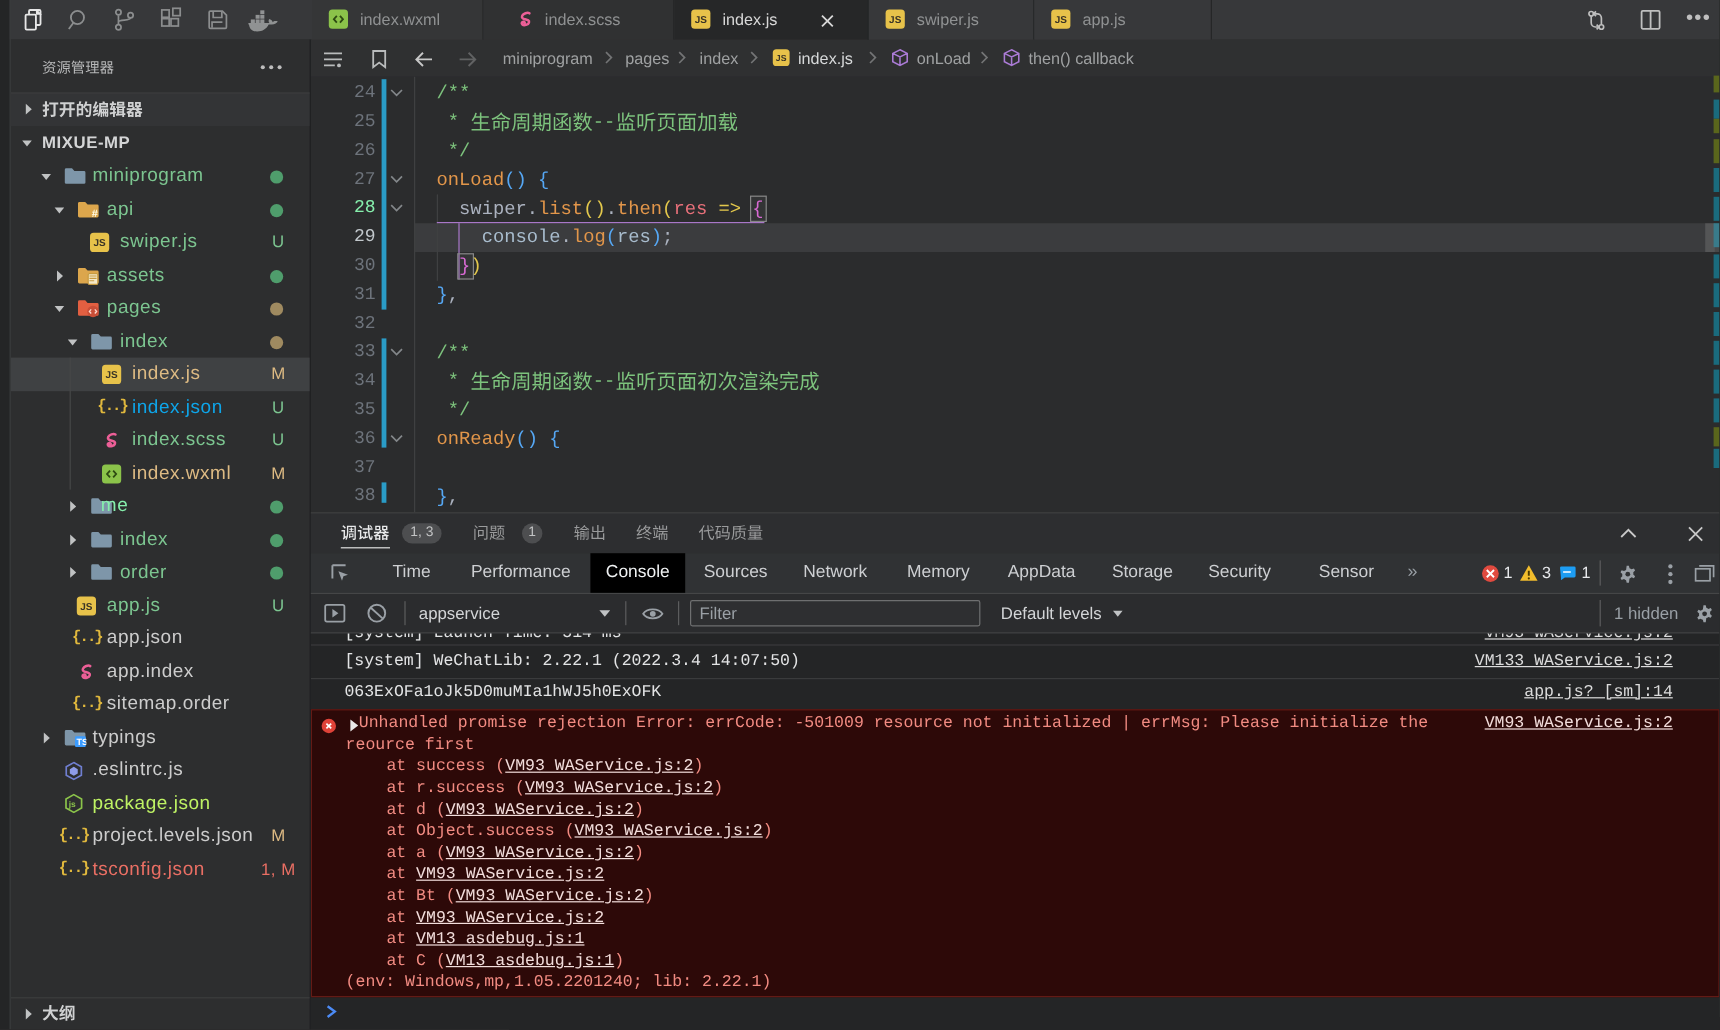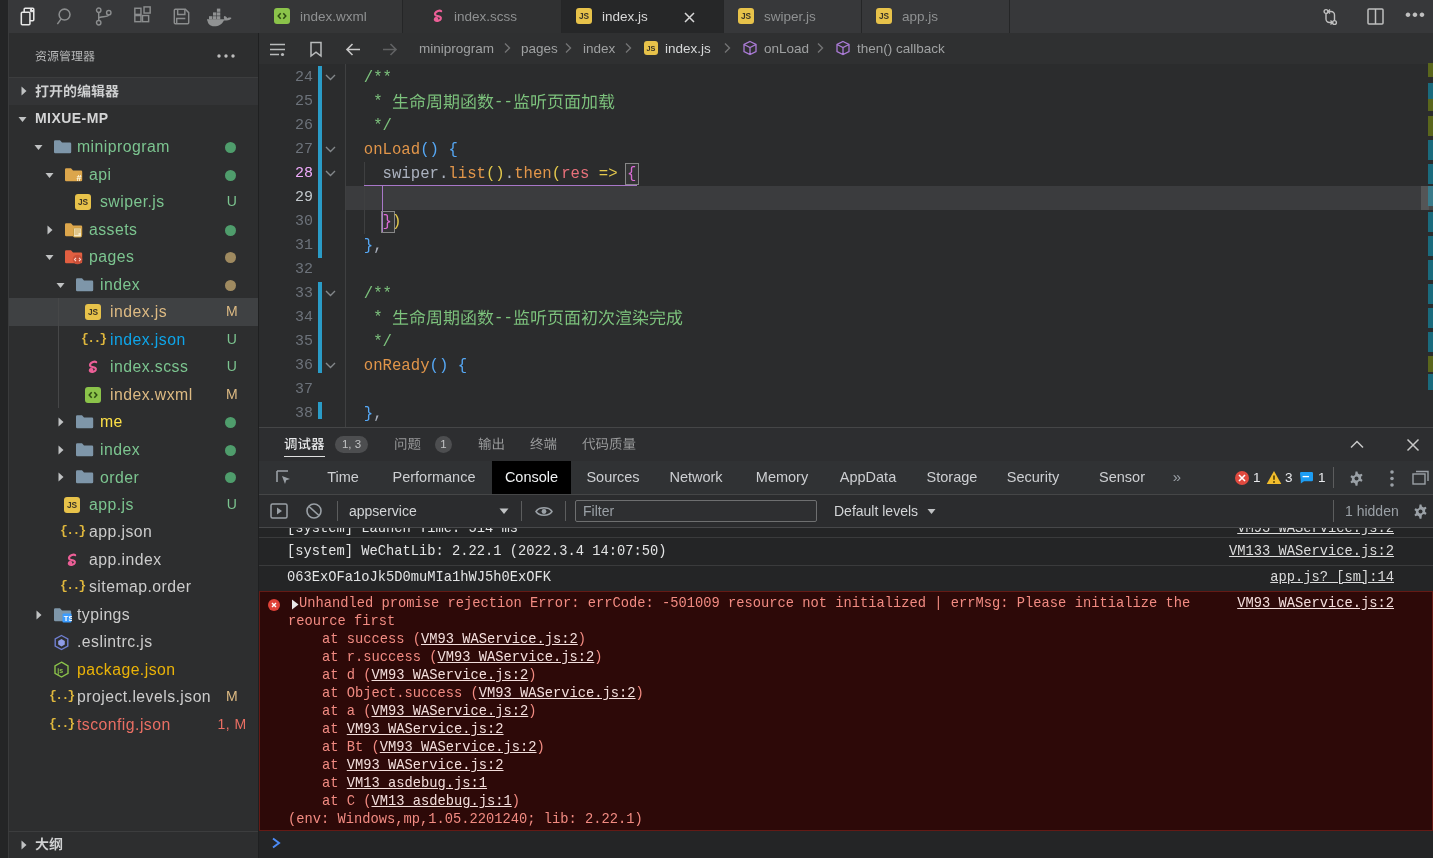--- a/index.html
+++ b/index.html
@@ -152,21 +152,21 @@
 <div class="abs" style="left:364px;top:162px;width:1px;height:72px;background:#3f4041"></div>
 <div class="abs" style="left:364px;top:185px;width:273px;height:1px;background:#a877c8"></div>
 <div class="abs" style="left:382px;top:186px;width:1px;height:47px;background:#a877c8"></div>
 <div class="abs" style="left:318px;top:66px;width:4px;height:192px;background:#2a9cc7"></div>
 <div class="abs" style="left:318px;top:282px;width:4px;height:91px;background:#2a9cc7"></div>
 <div class="abs" style="left:318px;top:402px;width:4px;height:17px;background:#2a9cc7"></div>
 <div class="ln" style="left:273px;top:66px;color:#6d737b">24</div>
 <div class="ln" style="left:273px;top:90px;color:#6d737b">25</div>
 <div class="ln" style="left:273px;top:114px;color:#6d737b">26</div>
 <div class="ln" style="left:273px;top:138px;color:#6d737b">27</div>
-<div class="ln" style="left:273px;top:162px;color:#f0abfc">28</div>
+<div class="ln" style="left:273px;top:162px;color:#86efac">28</div>
 <div class="ln" style="left:273px;top:186px;color:#c2c8cc">29</div>
 <div class="ln" style="left:273px;top:210px;color:#6d737b">30</div>
 <div class="ln" style="left:273px;top:234px;color:#6d737b">31</div>
 <div class="ln" style="left:273px;top:258px;color:#6d737b">32</div>
 <div class="ln" style="left:273px;top:282px;color:#6d737b">33</div>
 <div class="ln" style="left:273px;top:306px;color:#6d737b">34</div>
 <div class="ln" style="left:273px;top:330px;color:#6d737b">35</div>
 <div class="ln" style="left:273px;top:354px;color:#6d737b">36</div>
 <div class="ln" style="left:273px;top:378px;color:#6d737b">37</div>
 <div class="ln" style="left:273px;top:402px;color:#6d737b">38</div>
@@ -206,20 +206,21 @@
         <path transform="translate(17,14.96) scale(0.01700,-0.01700)" d="M473 735V471C473 320 463 116 355 -29C372 -37 405 -63 418 -78C527 68 549 284 551 443H745V-78H821V443H950V517H551V682C675 705 810 738 906 776L843 835C757 797 606 759 473 735ZM76 748V88H149V166H354V748ZM149 676H279V239H149Z"></path>
         <path transform="translate(34,14.96) scale(0.01700,-0.01700)" d="M464 462V281C464 174 421 55 50 -19C66 -35 87 -64 96 -80C485 4 541 143 541 280V462ZM545 110C661 56 812 -27 885 -83L932 -23C854 32 703 111 589 161ZM171 595V128H248V525H760V130H839V595H478C497 630 517 673 535 715H935V785H74V715H449C437 676 419 631 403 595Z"></path>
         <path transform="translate(51,14.96) scale(0.01700,-0.01700)" d="M389 334H601V221H389ZM389 395V506H601V395ZM389 160H601V43H389ZM58 774V702H444C437 661 426 614 416 576H104V-80H176V-27H820V-80H896V576H493L532 702H945V774ZM176 43V506H320V43ZM820 43H670V506H820Z"></path>
         <path transform="translate(68,14.96) scale(0.01700,-0.01700)" d="M572 716V-65H644V9H838V-57H913V716ZM644 81V643H838V81ZM195 827 194 650H53V577H192C185 325 154 103 28 -29C47 -41 74 -64 86 -81C221 66 256 306 265 577H417C409 192 400 55 379 26C370 13 360 9 345 10C327 10 284 10 237 14C250 -7 257 -39 259 -61C304 -64 350 -65 378 -61C407 -57 426 -48 444 -22C475 21 482 167 490 612C490 623 490 650 490 650H267L269 827Z"></path>
         <path transform="translate(85,14.96) scale(0.01700,-0.01700)" d="M736 784C782 745 835 690 858 653L915 693C890 730 836 783 790 819ZM839 501C813 406 776 314 729 231C710 319 697 428 689 553H951V614H686C683 685 682 760 683 839H609C609 762 611 686 614 614H368V700H545V760H368V841H296V760H105V700H296V614H54V553H617C627 394 646 253 676 145C627 75 571 15 507 -31C525 -44 547 -66 560 -82C613 -41 661 9 704 64C741 -22 791 -72 856 -72C926 -72 951 -26 963 124C945 131 919 146 904 163C898 46 888 1 863 1C820 1 783 50 755 136C820 239 870 357 906 481ZM65 92 73 22 333 49V-76H403V56L585 75V137L403 120V214H562V279H403V360H333V279H194C216 312 237 350 258 391H583V453H288C300 479 311 505 321 531L247 551C237 518 224 484 211 453H69V391H183C166 357 152 331 144 319C128 292 113 272 98 269C107 250 117 215 121 200C130 208 160 214 202 214H333V114Z"></path>
       </svg>
     </div>
 <div class="cl" style="top:114px"><span style="color:#7dc37d">   */</span></div>
 <div class="cl" style="top:138px"><span style="color:#e2964a">  onLoad</span><span style="color:#56a8f5">()</span><span style="color:#abb2bf"> </span><span style="color:#56a8f5">{</span></div>
 <div class="cl" style="top:162px"><span style="color:#abb2bf">    swiper.</span><span style="color:#e2964a">list</span><span style="color:#e3c84c">()</span><span style="color:#abb2bf">.</span><span style="color:#e2964a">then</span><span style="color:#e3c84c">(</span><span style="color:#e8707a">res</span><span style="color:#abb2bf"> </span><span style="color:#e3c84c">=&gt;</span><span style="color:#abb2bf"> </span><span style="color:#d96ad4">{</span></div>
+<div class="cl" style="top:186px"><span style="color:#a8bccd">      console</span><span style="color:#abb2bf">.</span><span style="color:#e2964a">log</span><span style="color:#56a8f5">(</span><span style="color:#a8bccd">res</span><span style="color:#56a8f5">)</span><span style="color:#abb2bf">;</span></div>
 <div class="cl" style="top:210px"><span style="color:#d96ad4">    }</span><span style="color:#e3c84c">)</span></div>
 <div class="cl" style="top:234px"><span style="color:#56a8f5">  }</span><span style="color:#abb2bf">,</span></div>
 <div class="cl" style="top:282px"><span style="color:#7dc37d">  /**</span></div>
 <div class="cl" style="top:306px"><span style="color:#7dc37d">   *</span></div>
 <div style="position:absolute;left:392px;top:309px;">
       <svg width="102" height="19.04" viewBox="0 0 102 19.04" fill="#7dc37d">
         <path transform="translate(0,14.96) scale(0.01700,-0.01700)" d="M239 824C201 681 136 542 54 453C73 443 106 421 121 408C159 453 194 510 226 573H463V352H165V280H463V25H55V-48H949V25H541V280H865V352H541V573H901V646H541V840H463V646H259C281 697 300 752 315 807Z"></path>
         <path transform="translate(17,14.96) scale(0.01700,-0.01700)" d="M505 852C411 718 219 591 34 542C50 522 68 491 78 469C151 493 226 529 296 571V508H696V575C765 532 839 497 911 474C924 496 948 529 967 546C808 586 638 683 547 786L565 809ZM304 576C378 622 447 677 503 735C555 677 621 622 694 576ZM128 425V-3H197V82H433V425ZM197 358H362V149H197ZM539 425V-81H612V357H804V143C804 131 800 127 786 126C772 126 724 126 668 127C677 106 687 78 690 57C766 57 813 57 841 69C870 82 877 103 877 143V425Z"></path>
         <path transform="translate(34,14.96) scale(0.01700,-0.01700)" d="M148 792V468C148 313 138 108 33 -38C50 -47 80 -71 93 -86C206 69 222 302 222 468V722H805V15C805 -2 798 -8 780 -9C763 -10 701 -11 636 -8C647 -27 658 -60 661 -79C751 -79 805 -78 836 -66C868 -54 880 -32 880 15V792ZM467 702V615H288V555H467V457H263V395H753V457H539V555H728V615H539V702ZM312 311V-8H381V48H701V311ZM381 250H631V108H381Z"></path>
         <path transform="translate(51,14.96) scale(0.01700,-0.01700)" d="M178 143C148 76 95 9 39 -36C57 -47 87 -68 101 -80C155 -30 213 47 249 123ZM321 112C360 65 406 -1 424 -42L486 -6C465 35 419 97 379 143ZM855 722V561H650V722ZM580 790V427C580 283 572 92 488 -41C505 -49 536 -71 548 -84C608 11 634 139 644 260H855V17C855 1 849 -3 835 -4C820 -5 769 -5 716 -3C726 -23 737 -56 740 -76C813 -76 861 -75 889 -62C918 -50 927 -27 927 16V790ZM855 494V328H648C650 363 650 396 650 427V494ZM387 828V707H205V828H137V707H52V640H137V231H38V164H531V231H457V640H531V707H457V828ZM205 640H387V551H205ZM205 491H387V393H205ZM205 332H387V231H205Z"></path>
@@ -360,21 +361,21 @@
       <path d="M6.7 5.2 L4.2 8 L6.7 10.8 M9.3 5.2 L11.8 8 L9.3 10.8" stroke="#2d4a12" stroke-width="1.5"></path>
     </svg>
 <div class="tre" style="left:110px;top:380.75px;color:#ddba83">index.wxml</div>
 <div class="tre" style="left:212.0px;top:380.75px;width:40px;text-align:center;color:#ddba83;font-size:14px">M</div>
 <svg class="ticon" style="left:55px;top:416px" width="11" height="12" viewBox="0 0 11 12">
       <path d="M3.5 1.5 L8.5 6 L3.5 10.5 Z" fill="#c0c2c3"></path>
     </svg>
 <svg class="ticon" style="left:75px;top:414px" width="19" height="16" viewBox="0 0 19 16">
       <path d="M1 2.5 a1.2 1.2 0 0 1 1.2-1.2 H7 L9 3.5 H17 a1.2 1.2 0 0 1 1.2 1.2 V13 a1.2 1.2 0 0 1 -1.2 1.2 H2.2 A1.2 1.2 0 0 1 1 13 Z" fill="#7e96a9"></path>
     </svg>
-<div class="tre" style="left:100px;top:408.25px;color:#fde047">me</div>
+<div class="tre" style="left:84px;top:408.25px;color:#86efac">me</div>
 <div class="abs" style="left:225px;top:417px;width:11px;height:11px;border-radius:5.5px;background:#4f9d6c"></div>
 <svg class="ticon" style="left:55px;top:443.5px" width="11" height="12" viewBox="0 0 11 12">
       <path d="M3.5 1.5 L8.5 6 L3.5 10.5 Z" fill="#c0c2c3"></path>
     </svg>
 <svg class="ticon" style="left:75px;top:441.5px" width="19" height="16" viewBox="0 0 19 16">
       <path d="M1 2.5 a1.2 1.2 0 0 1 1.2-1.2 H7 L9 3.5 H17 a1.2 1.2 0 0 1 1.2 1.2 V13 a1.2 1.2 0 0 1 -1.2 1.2 H2.2 A1.2 1.2 0 0 1 1 13 Z" fill="#7e96a9"></path>
     </svg>
 <div class="tre" style="left:100px;top:435.75px;color:#7cc590">index</div>
 <div class="abs" style="left:225px;top:444.5px;width:11px;height:11px;border-radius:5.5px;background:#4f9d6c"></div>
 <svg class="ticon" style="left:55px;top:471px" width="11" height="12" viewBox="0 0 11 12">
@@ -407,21 +408,21 @@
 <div class="tre" style="left:77px;top:600.75px;color:#cccccc">typings</div>
 <svg class="ticon" style="left:53px;top:633.5px" width="17" height="17" viewBox="0 0 17 17" fill="none">
       <path d="M8.5 1.5 L14.8 5 V12 L8.5 15.5 L2.2 12 V5 Z" stroke="#6f7ed0" stroke-width="1.4"></path>
       <path d="M8.5 5 L11.8 7 V10.5 L8.5 12.5 L5.2 10.5 V7 Z" fill="#8e9ce8"></path>
     </svg>
 <div class="tre" style="left:77px;top:628.25px;color:#cccccc">.eslintrc.js</div>
 <svg class="ticon" style="left:53px;top:661.0px" width="17" height="17" viewBox="0 0 17 17" fill="none">
       <path d="M8.5 1.2 L15 4.9 V12.3 L8.5 16 L2 12.3 V4.9 Z" stroke="#8bc34a" stroke-width="1.4"></path>
       <text x="4.2" y="11.5" font-family="Liberation Sans" font-size="7" font-weight="bold" fill="#8bc34a">js</text>
     </svg>
-<div class="tre" style="left:77px;top:655.75px;color:#eab308">package.json</div>
+<div class="tre" style="left:77px;top:655.75px;color:#bef264">package.json</div>
 <div class="row mono" style="left:49px;top:683.25px;height:27.5px;line-height:26px;font-size:13px;color:#e0b83d;font-weight:bold;letter-spacing:-1.6px">{..}</div>
 <div class="tre" style="left:77px;top:683.25px;color:#cccccc">project.levels.json</div>
 <div class="tre" style="left:212.0px;top:683.25px;width:40px;text-align:center;color:#ddba83;font-size:14px">M</div>
 <div class="row mono" style="left:49px;top:710.75px;height:27.5px;line-height:26px;font-size:13px;color:#e0b83d;font-weight:bold;letter-spacing:-1.6px">{..}</div>
 <div class="tre" style="left:77px;top:710.75px;color:#ea6f64">tsconfig.json</div>
 <div class="tre" style="left:212.0px;top:710.75px;width:40px;text-align:center;color:#ea6f64;font-size:14px">1, M</div>
 <div class="abs" style="left:9px;top:831px;width:249px;height:1px;background:#3c3d3e"></div>
 <svg class="ticon" style="left:18px;top:839px" width="11" height="12" viewBox="0 0 11 12">
       <path d="M3.5 1.5 L8.5 6 L3.5 10.5 Z" fill="#c0c2c3"></path>
     </svg>

